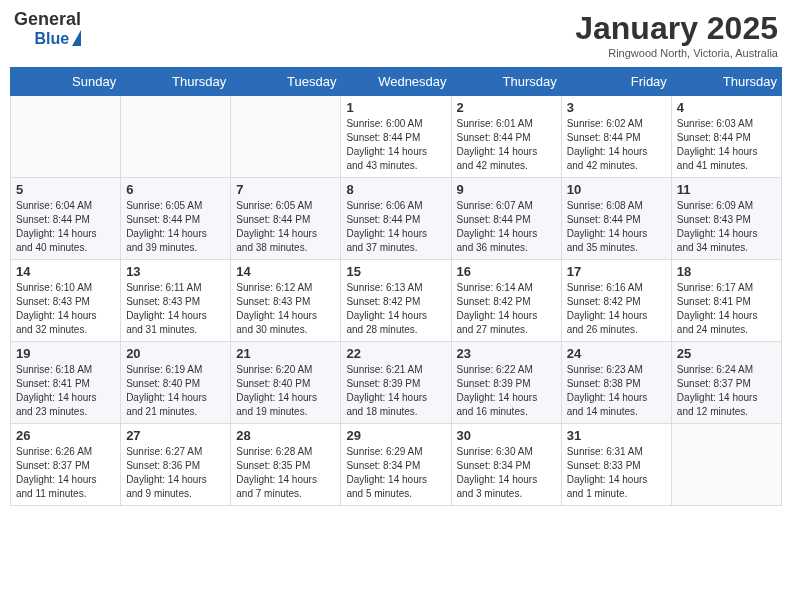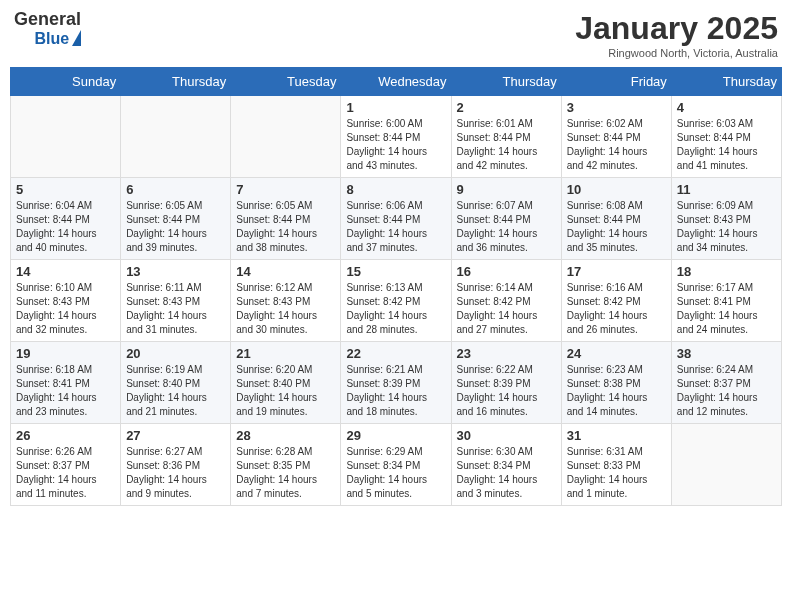--- a/index.html
+++ b/index.html
@@ -213,21 +213,21 @@
         </td>
         <td>
           <span class="day-number">23</span>
           <div class="day-info">Sunrise: 6:22 AM<br>Sunset: 8:39 PM<br>Daylight: 14 hours<br>and 16 minutes.</div>
         </td>
         <td>
           <span class="day-number">24</span>
           <div class="day-info">Sunrise: 6:23 AM<br>Sunset: 8:38 PM<br>Daylight: 14 hours<br>and 14 minutes.</div>
         </td>
         <td>
-          <span class="day-number">38</span>
+          <span class="day-number">25</span>
           <div class="day-info">Sunrise: 6:24 AM<br>Sunset: 8:37 PM<br>Daylight: 14 hours<br>and 12 minutes.</div>
         </td>
       </tr>
       <tr>
         <td>
           <span class="day-number">26</span>
           <div class="day-info">Sunrise: 6:26 AM<br>Sunset: 8:37 PM<br>Daylight: 14 hours<br>and 11 minutes.</div>
         </td>
         <td>
           <span class="day-number">27</span>

